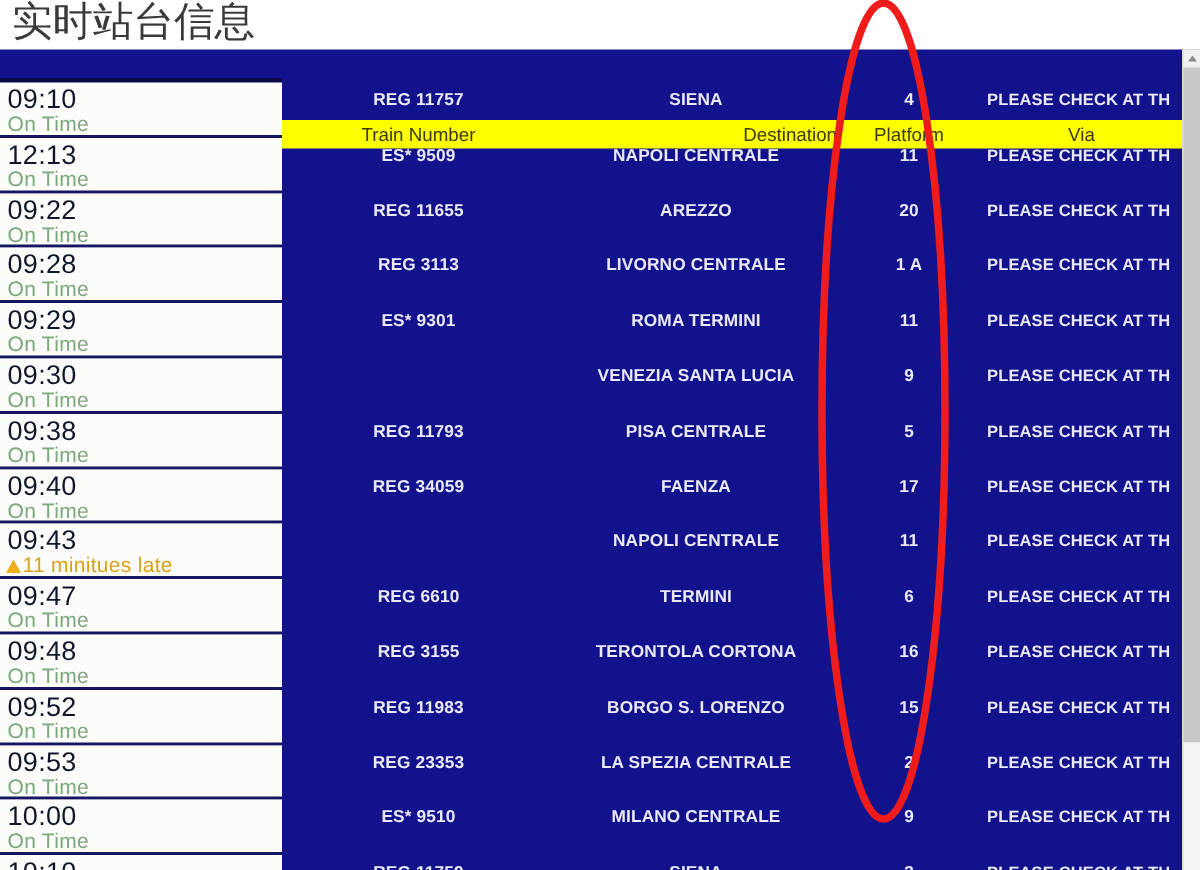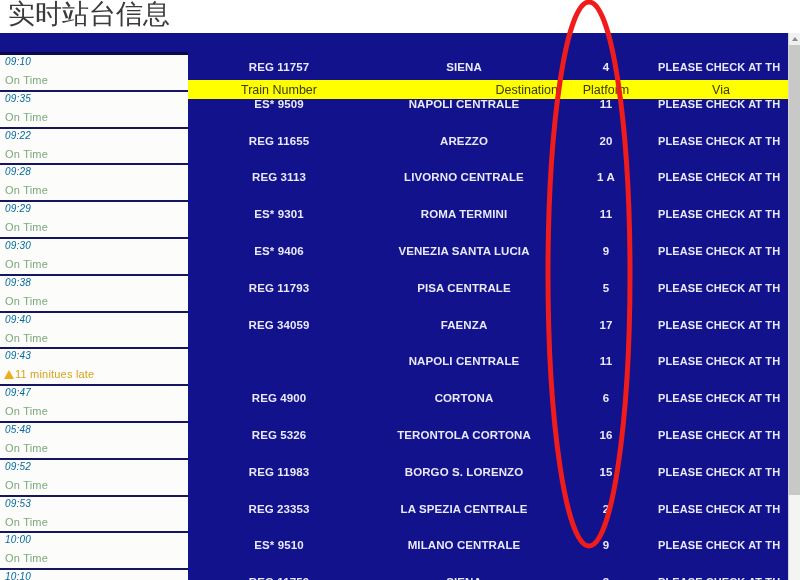--- a/index.html
+++ b/index.html
@@ -67,25 +67,25 @@
   .cell { position: absolute; top: 0; height: 100%; }
 
   
   .c-dep {
     left: 0; width: 188px;
     background: #fcfcfa;
     border-bottom: 2px solid #151560;
   }
   .dep-time {
     position: absolute; left: 5px; top: 1px;
-    font-size: 10px; color: #0369a1; letter-spacing: .2px; font-style: italic;
+    font-size: 18px; color: #0f172a; letter-spacing: .2px;
   }
   .dep-status {
     position: absolute; left: 5px; top: 19px;
-    font-size: 11px; color: #7aa97a; letter-spacing: .2px;
+    font-size: 14px; color: #7aa97a; letter-spacing: .2px;
     white-space: nowrap;
   }
   .dep-status.late { color: #d9a21b; left: 4px; }
   .warn-tri {
     display: inline-block;
     width: 0; height: 0;
     border-left: 5px solid transparent;
     border-right: 5px solid transparent;
     border-bottom: 9px solid #eead1a;
     vertical-align: -1px;
@@ -178,21 +178,21 @@
           </div>
           <div class="cell c-plt">
             <div class="dark-text">4</div>
           </div>
           <div class="cell c-via">
             <div class="dark-text">PLEASE CHECK AT TH</div>
           </div>
         </div>
         <div class="row">
           <div class="cell c-dep">
-            <div class="dep-time">09:35</div>
+            <div class="dep-time">12:13</div>
             <div class="dep-status">On Time</div>
           </div>
           <div class="cell c-trn">
             <div class="dark-text">ES* 9509</div>
           </div>
           <div class="cell c-dst">
             <div class="dark-text">NAPOLI CENTRALE</div>
           </div>
           <div class="cell c-plt">
             <div class="dark-text">11</div>
@@ -252,23 +252,20 @@
             <div class="dark-text">11</div>
           </div>
           <div class="cell c-via">
             <div class="dark-text">PLEASE CHECK AT TH</div>
           </div>
         </div>
         <div class="row">
           <div class="cell c-dep">
             <div class="dep-time">09:30</div>
             <div class="dep-status">On Time</div>
-          </div>
-          <div class="cell c-trn">
-            <div class="dark-text">ES* 9406</div>
           </div>
           <div class="cell c-dst">
             <div class="dark-text">VENEZIA SANTA LUCIA</div>
           </div>
           <div class="cell c-plt">
             <div class="dark-text">9</div>
           </div>
           <div class="cell c-via">
             <div class="dark-text">PLEASE CHECK AT TH</div>
           </div>
@@ -323,39 +320,39 @@
           <div class="cell c-via">
             <div class="dark-text">PLEASE CHECK AT TH</div>
           </div>
         </div>
         <div class="row">
           <div class="cell c-dep">
             <div class="dep-time">09:47</div>
             <div class="dep-status">On Time</div>
           </div>
           <div class="cell c-trn">
-            <div class="dark-text">REG 4900</div>
-          </div>
-          <div class="cell c-dst">
-            <div class="dark-text">CORTONA</div>
+            <div class="dark-text">REG 6610</div>
+          </div>
+          <div class="cell c-dst">
+            <div class="dark-text">TERMINI</div>
           </div>
           <div class="cell c-plt">
             <div class="dark-text">6</div>
           </div>
           <div class="cell c-via">
             <div class="dark-text">PLEASE CHECK AT TH</div>
           </div>
         </div>
         <div class="row">
           <div class="cell c-dep">
-            <div class="dep-time">05:48</div>
-            <div class="dep-status">On Time</div>
-          </div>
-          <div class="cell c-trn">
-            <div class="dark-text">REG 5326</div>
+            <div class="dep-time">09:48</div>
+            <div class="dep-status">On Time</div>
+          </div>
+          <div class="cell c-trn">
+            <div class="dark-text">REG 3155</div>
           </div>
           <div class="cell c-dst">
             <div class="dark-text">TERONTOLA CORTONA</div>
           </div>
           <div class="cell c-plt">
             <div class="dark-text">16</div>
           </div>
           <div class="cell c-via">
             <div class="dark-text">PLEASE CHECK AT TH</div>
           </div>

